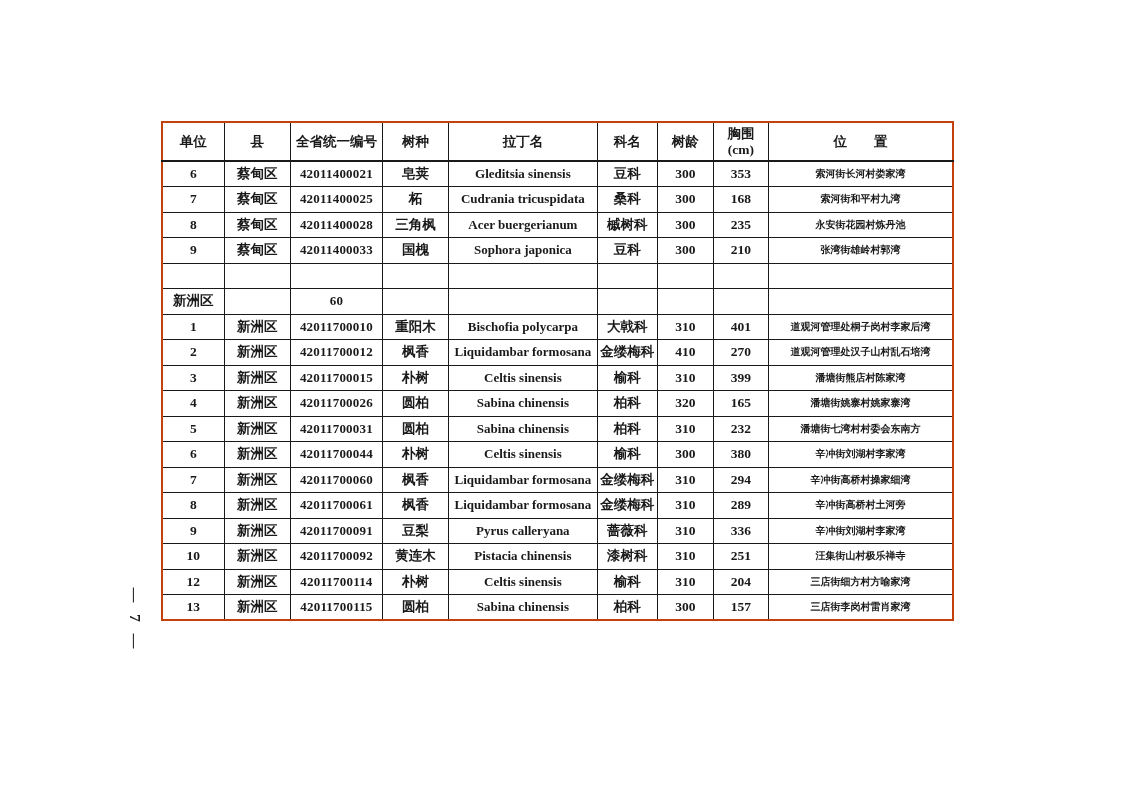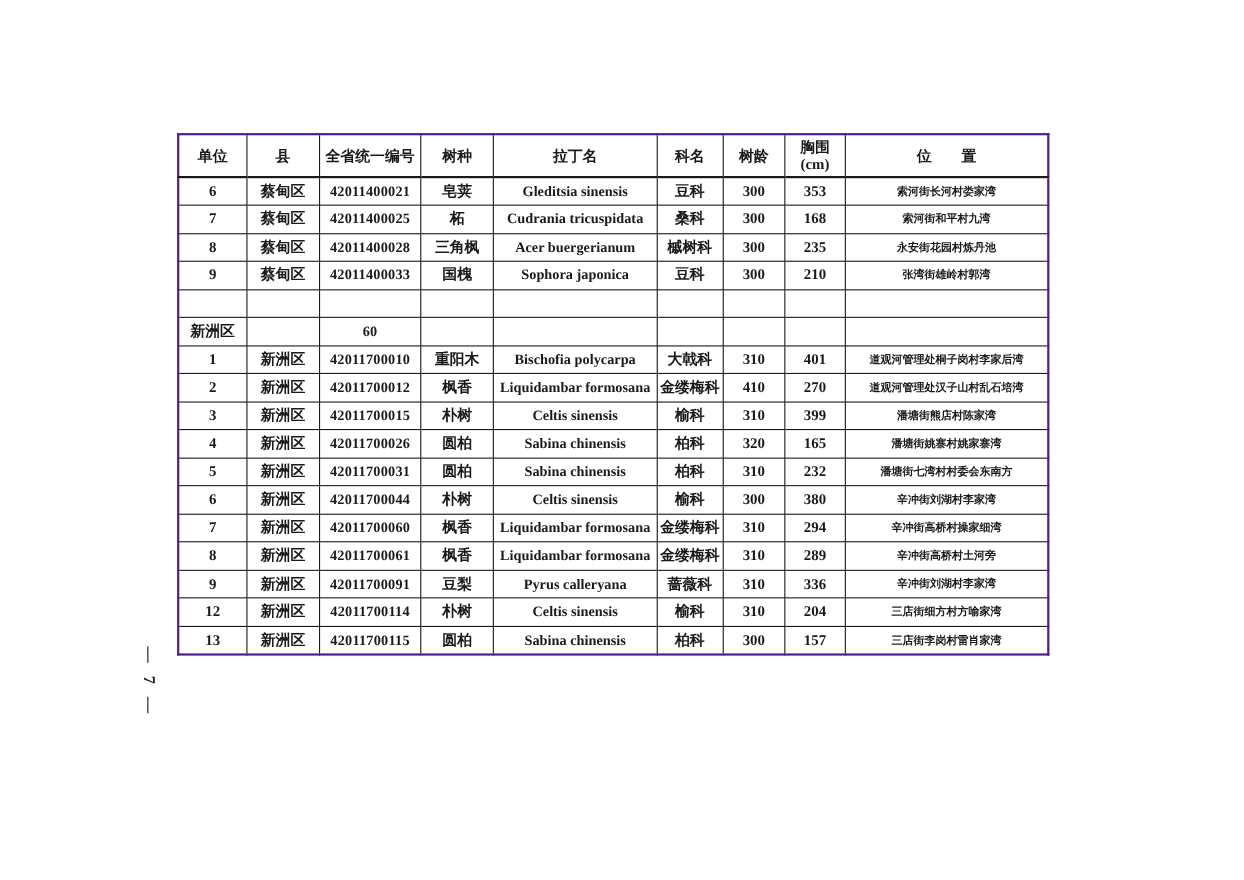--- a/index.html
+++ b/index.html
@@ -29,21 +29,21 @@
     letter-spacing: 4px;
     white-space: nowrap;
   }
   table.trees-table {
     position: absolute;
     left: 161px;
     top: 121px;
     border-collapse: collapse;
     table-layout: fixed;
     width: 793px;
-    border: 2px solid #4c1d95;
+    border: 2px solid #c2410c;
     color: #1a1a1a;
   }
   .trees-table th, .trees-table td {
     border: 1px solid #1a1a1a;
     padding: 0 1px;
     text-align: center;
     vertical-align: middle;
     font-weight: 700;
     overflow: hidden;
   }
@@ -253,20 +253,31 @@
           <td>新洲区</td>
           <td class="col-code">42011700091</td>
           <td>豆梨</td>
           <td class="col-latin">Pyrus calleryana</td>
           <td>蔷薇科</td>
           <td>310</td>
           <td>336</td>
           <td class="col-loc">辛冲街刘湖村李家湾</td>
         </tr>
         <tr>
+          <td>10</td>
+          <td>新洲区</td>
+          <td class="col-code">42011700092</td>
+          <td>黄连木</td>
+          <td class="col-latin">Pistacia chinensis</td>
+          <td>漆树科</td>
+          <td>310</td>
+          <td>251</td>
+          <td class="col-loc">汪集街山村极乐禅寺</td>
+        </tr>
+        <tr>
           <td>12</td>
           <td>新洲区</td>
           <td class="col-code">42011700114</td>
           <td>朴树</td>
           <td class="col-latin">Celtis sinensis</td>
           <td>榆科</td>
           <td>310</td>
           <td>204</td>
           <td class="col-loc">三店街细方村方喻家湾</td>
         </tr>

